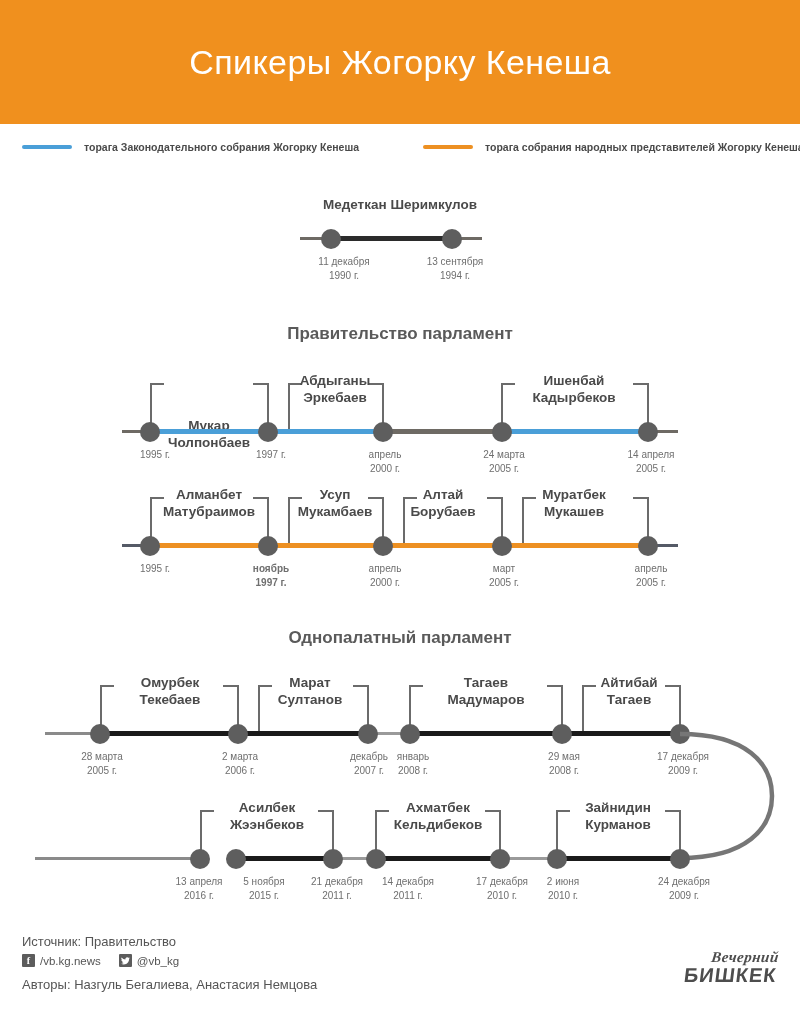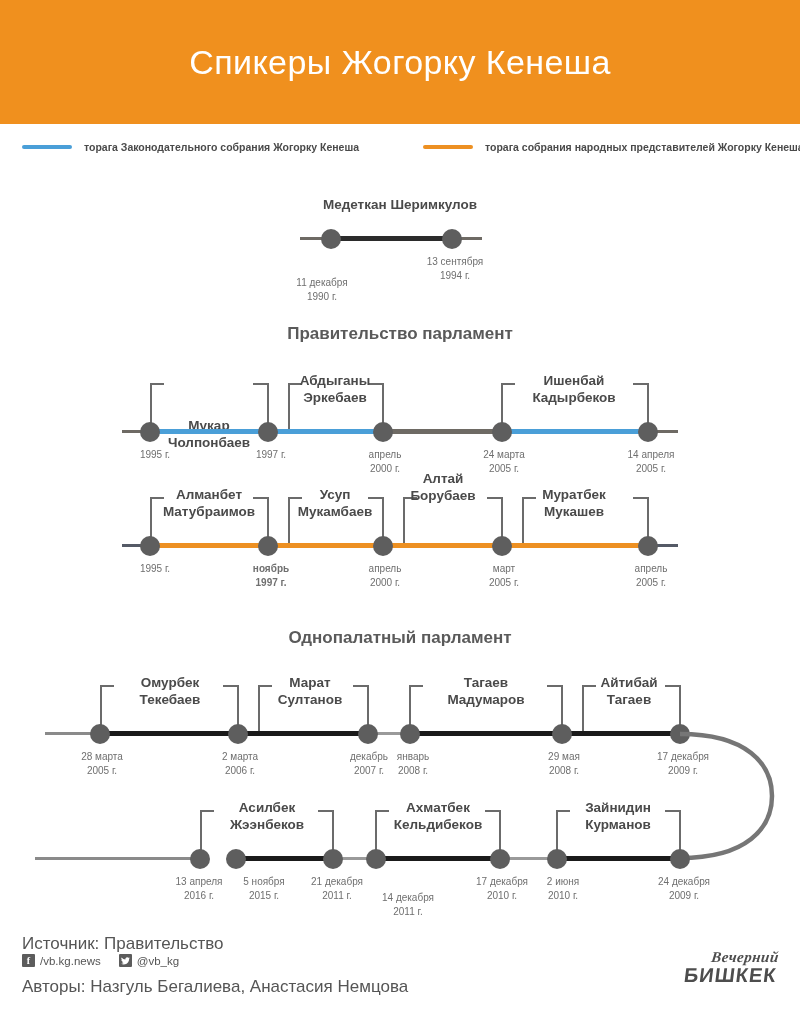--- a/index.html
+++ b/index.html
@@ -109,21 +109,21 @@
 
   
   .footer {
     position:absolute;
     left:0; bottom:0;
     width:800px; height:90px;
   }
   .footer-text {
     position:absolute;
     left:22px;
-    font-size:17px;
+    font-size:13px;
     color:#555;
     white-space:nowrap;
   }
   .social-row {
     position:absolute;
     left:22px; top:30px;
     display:flex; align-items:center;
     font-size:11.5px; color:#555;
   }
   .social {
@@ -177,21 +177,21 @@
       <span>Шеримкулов</span>
     </div>
 
     <div class="rail thin" style="left:300px; top:68px; width:32px; background:#6e6a64;"></div>
     <div class="rail thick" style="left:330px; top:67px; width:122px; background:#2b2b2b;"></div>
     <div class="rail thin" style="left:450px; top:68px; width:32px; background:#6e6a64;"></div>
 
     <div class="dot" style="left:331px; top:70px;"></div>
     <div class="dot" style="left:452px; top:70px;"></div>
 
-    <div class="date-label" style="left:322px; top:86px;margin-top:21px;">
+    <div class="date-label" style="left:344px; top:86px;">
       <span>11 декабря</span><br>
       <span>1990 г.</span>
     </div>
     <div class="date-label" style="left:455px; top:86px;">
       <span>13 сентября</span><br>
       <span>1994 г.</span>
     </div>
   </div>
 
   <div class="section-title" style="top:155px;">Правительство парламент</div>
@@ -283,21 +283,21 @@
     <div class="foot" style="left:633px; top:328px; width:15px;"></div>
 
     <div class="person-name" style="left:209px; top:317px;">
       <span>Алманбет</span><br>
       <span>Матубраимов</span>
     </div>
     <div class="person-name" style="left:335px; top:317px;">
       <span>Усуп</span><br>
       <span>Мукамбаев</span>
     </div>
-    <div class="person-name" style="left:443px; top:301px;">
+    <div class="person-name" style="left:443px; top:317px;">
       <span>Алтай</span><br>
       <span>Борубаев</span>
     </div>
     <div class="person-name" style="left:574px; top:317px;">
       <span>Муратбек</span><br>
       <span>Мукашев</span>
     </div>
 
     <div class="rail thin" style="left:122px; top:375px; width:32px; background:#555a66;"></div>
     <div class="rail thick" style="left:150px; top:374px; width:499px; background:#ed9022;"></div>
@@ -464,21 +464,21 @@
       <span>2016 г.</span>
     </div>
     <div class="date-label" style="left:264px; top:706px;">
       <span>5 ноября</span><br>
       <span>2015 г.</span>
     </div>
     <div class="date-label" style="left:337px; top:706px;">
       <span>21 декабря</span><br>
       <span>2011 г.</span>
     </div>
-    <div class="date-label" style="left:408px; top:706px;margin-top:16px;">
+    <div class="date-label" style="left:408px; top:706px;">
       <span>14 декабря</span><br>
       <span>2011 г.</span>
     </div>
     <div class="date-label" style="left:502px; top:706px;">
       <span>17 декабря</span><br>
       <span>2010 г.</span>
     </div>
     <div class="date-label" style="left:563px; top:706px;">
       <span>2 июня</span><br>
       <span>2010 г.</span>

